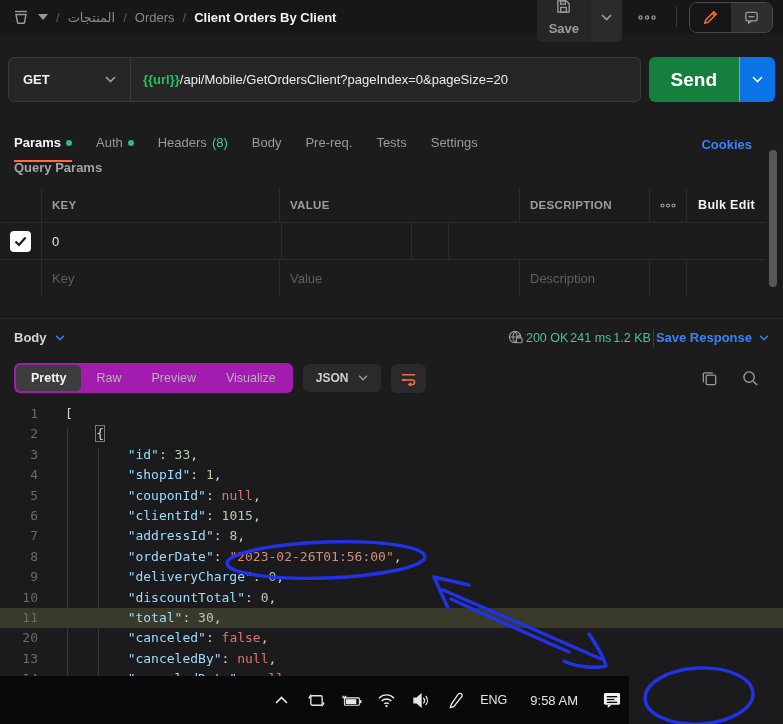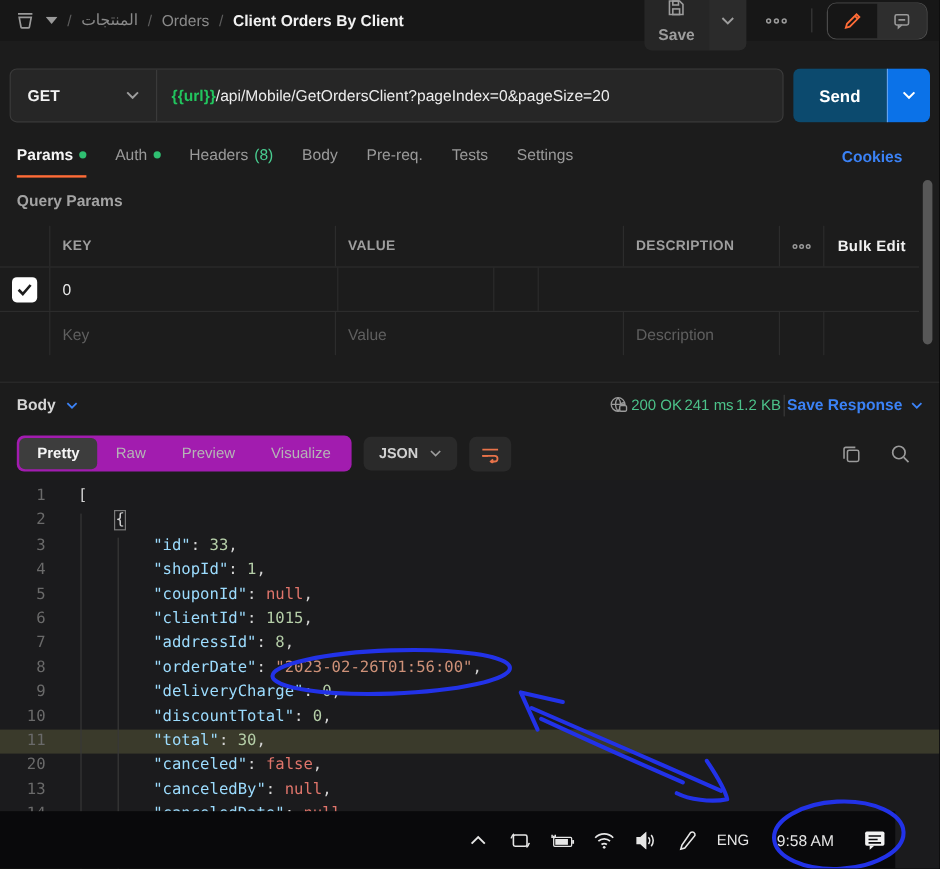--- a/index.html
+++ b/index.html
@@ -34,27 +34,27 @@
   .request-row { position:absolute; top:57px; left:8px; width:767px; height:45px; display:flex; gap:8px; }
   .url-box { flex:1; display:flex; align-items:stretch; background:#262626;
     border:1px solid #3a3a3a; border-radius:6px; overflow:hidden; }
   .method-btn { display:flex; align-items:center; gap:26px; padding:0 14px; background:transparent;
     border:none; border-right:1px solid #3a3a3a; color:#f2f2f2; font-weight:bold; font-size:13px;
     width:122px; cursor:pointer; justify-content:space-between; }
   .url-input { display:flex; align-items:center; padding:0 12px; font-size:13px; white-space:nowrap; overflow:hidden; }
   .url-var { color:#22c55e;font-weight:bold; }
   .url-path { color:#ececec; }
   .send-group { display:flex; border-radius:6px; overflow:hidden; }
-  .send-btn { background:#0c4a6e; color:#fff; border:none; font-size:14px; font-weight:bold;
+  .send-btn { background:#15803d; color:#fff; border:none; font-size:19px; font-weight:bold;
     padding:0 22px; cursor:pointer; }
   .send-chev { background:#0b72e8; border:none; border-left:1px solid rgba(255,255,255,.35);
     padding:0 12px; cursor:pointer; }
 
   
-  .tabs-row { position:absolute; top:114px; left:0; width:766px; height:34px;
+  .tabs-row { position:absolute; top:128px; left:0; width:766px; height:34px;
     display:flex; align-items:flex-end; gap:24px; padding:0 14px; }
   .rtab { display:flex; align-items:center; gap:5px; padding-bottom:10px; font-size:13px;
     color:#9a9a9a; cursor:pointer; border-bottom:2px solid transparent; }
   .rtab.active { color:#f5f5f5; font-weight:bold; border-bottom-color:#ff6c37; }
   .dot { width:6px; height:6px; border-radius:50%; background:#2fbf71; }
   .tab-count { color:#49cc90; }
   .cookies { margin-left:auto; color:#3b82f6; font-size:13px; font-weight:bold;
     padding-bottom:10px; cursor:pointer; }
 
   
@@ -113,21 +113,21 @@
   .tk-pb { color:#d4d4d4; outline:1px solid #7a7a7a; }
   .tk-key { color:#9cdcfe; }
   .tk-num { color:#b5cea8; }
   .tk-kw { color:#e0756b; }
   .tk-str { color:#ce9178; }
   .guide { position:absolute; width:1px; background:#383838; }
   .g1 { left:67px; top:28px; bottom:0; }
   .g2 { left:98px; top:48px; bottom:0; }
 
   
-  .taskbar { position:absolute; bottom:0; left:0; width:746px; height:48px; background:#09090b;
+  .taskbar { position:absolute; bottom:0; left:0; width:629px; height:48px; background:#09090b;
     display:flex; align-items:center; justify-content:flex-end; gap:13px; padding-right:6px; z-index:10; }
   .tray-ic { display:flex; align-items:center; justify-content:center; width:22px; cursor:pointer; }
   .tb-text { color:#e6e6e6; font-size:12.5px; cursor:pointer; }
   .tb-time { color:#e6e6e6; font-size:13px; padding:0 10px; cursor:pointer; }
 
   
   .anno { position:absolute; top:0; left:0; width:783px; height:724px; z-index:20; pointer-events:none; }
 </style>
 </head>
 <body>

